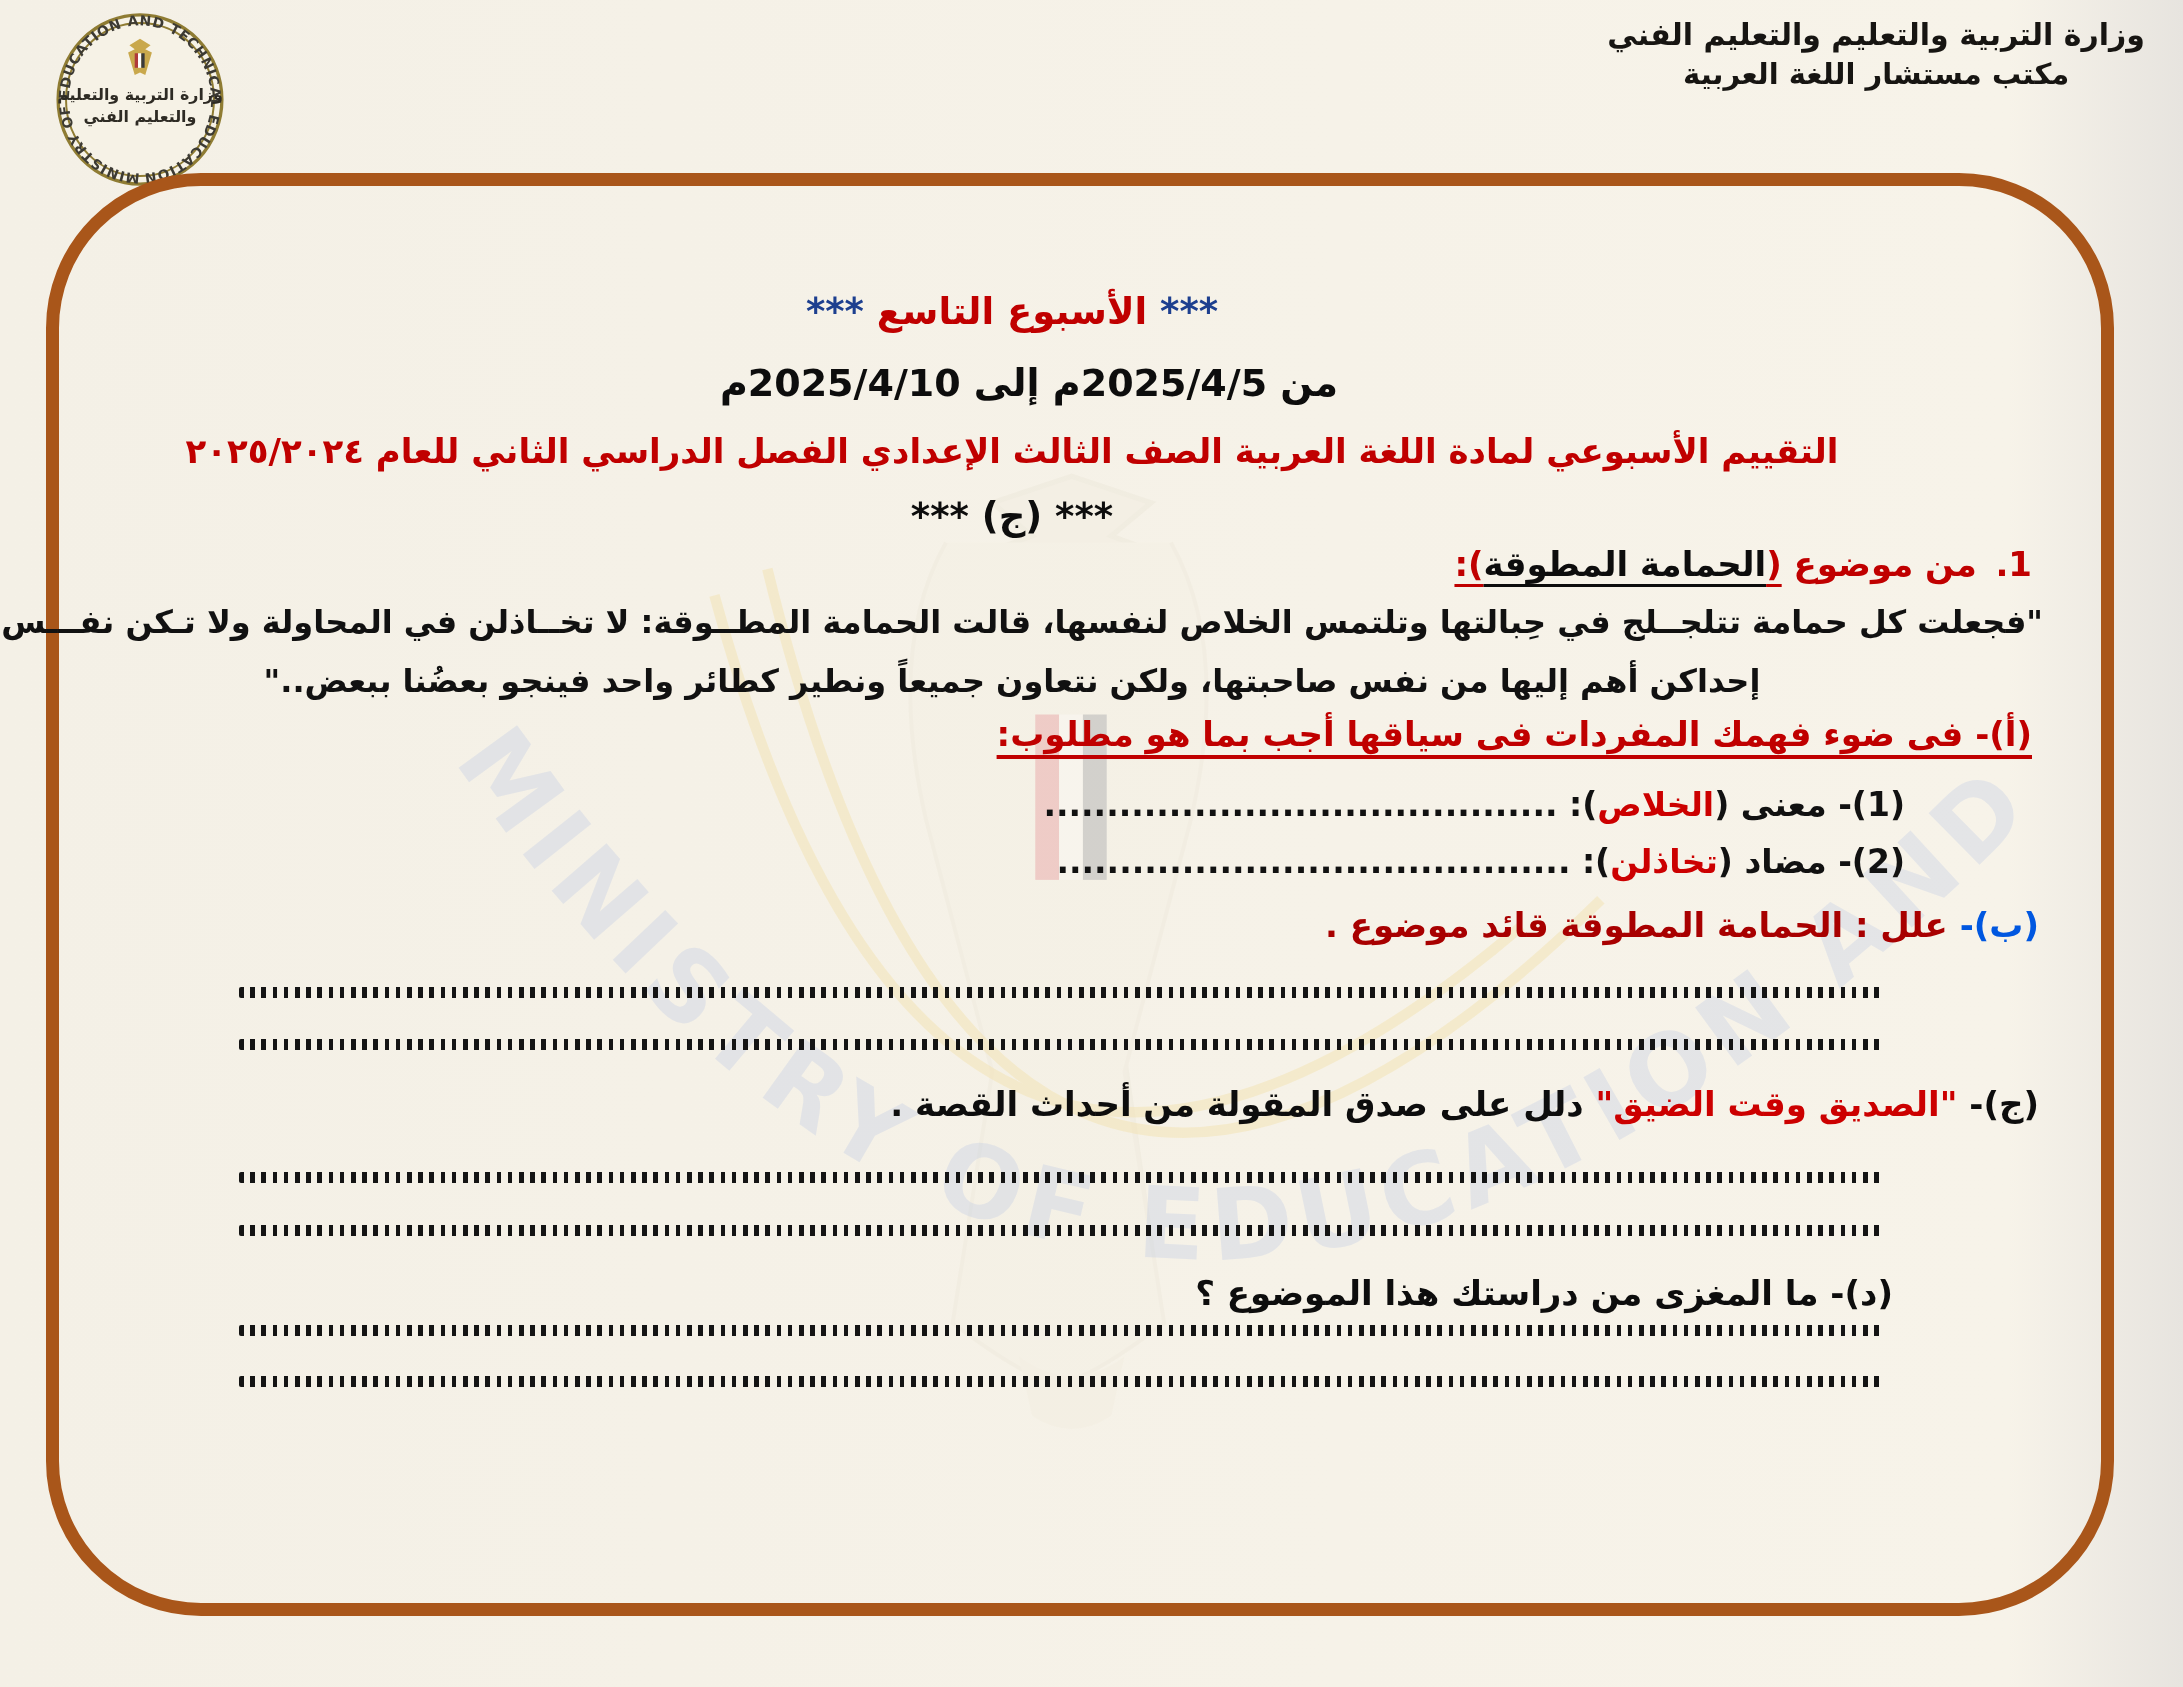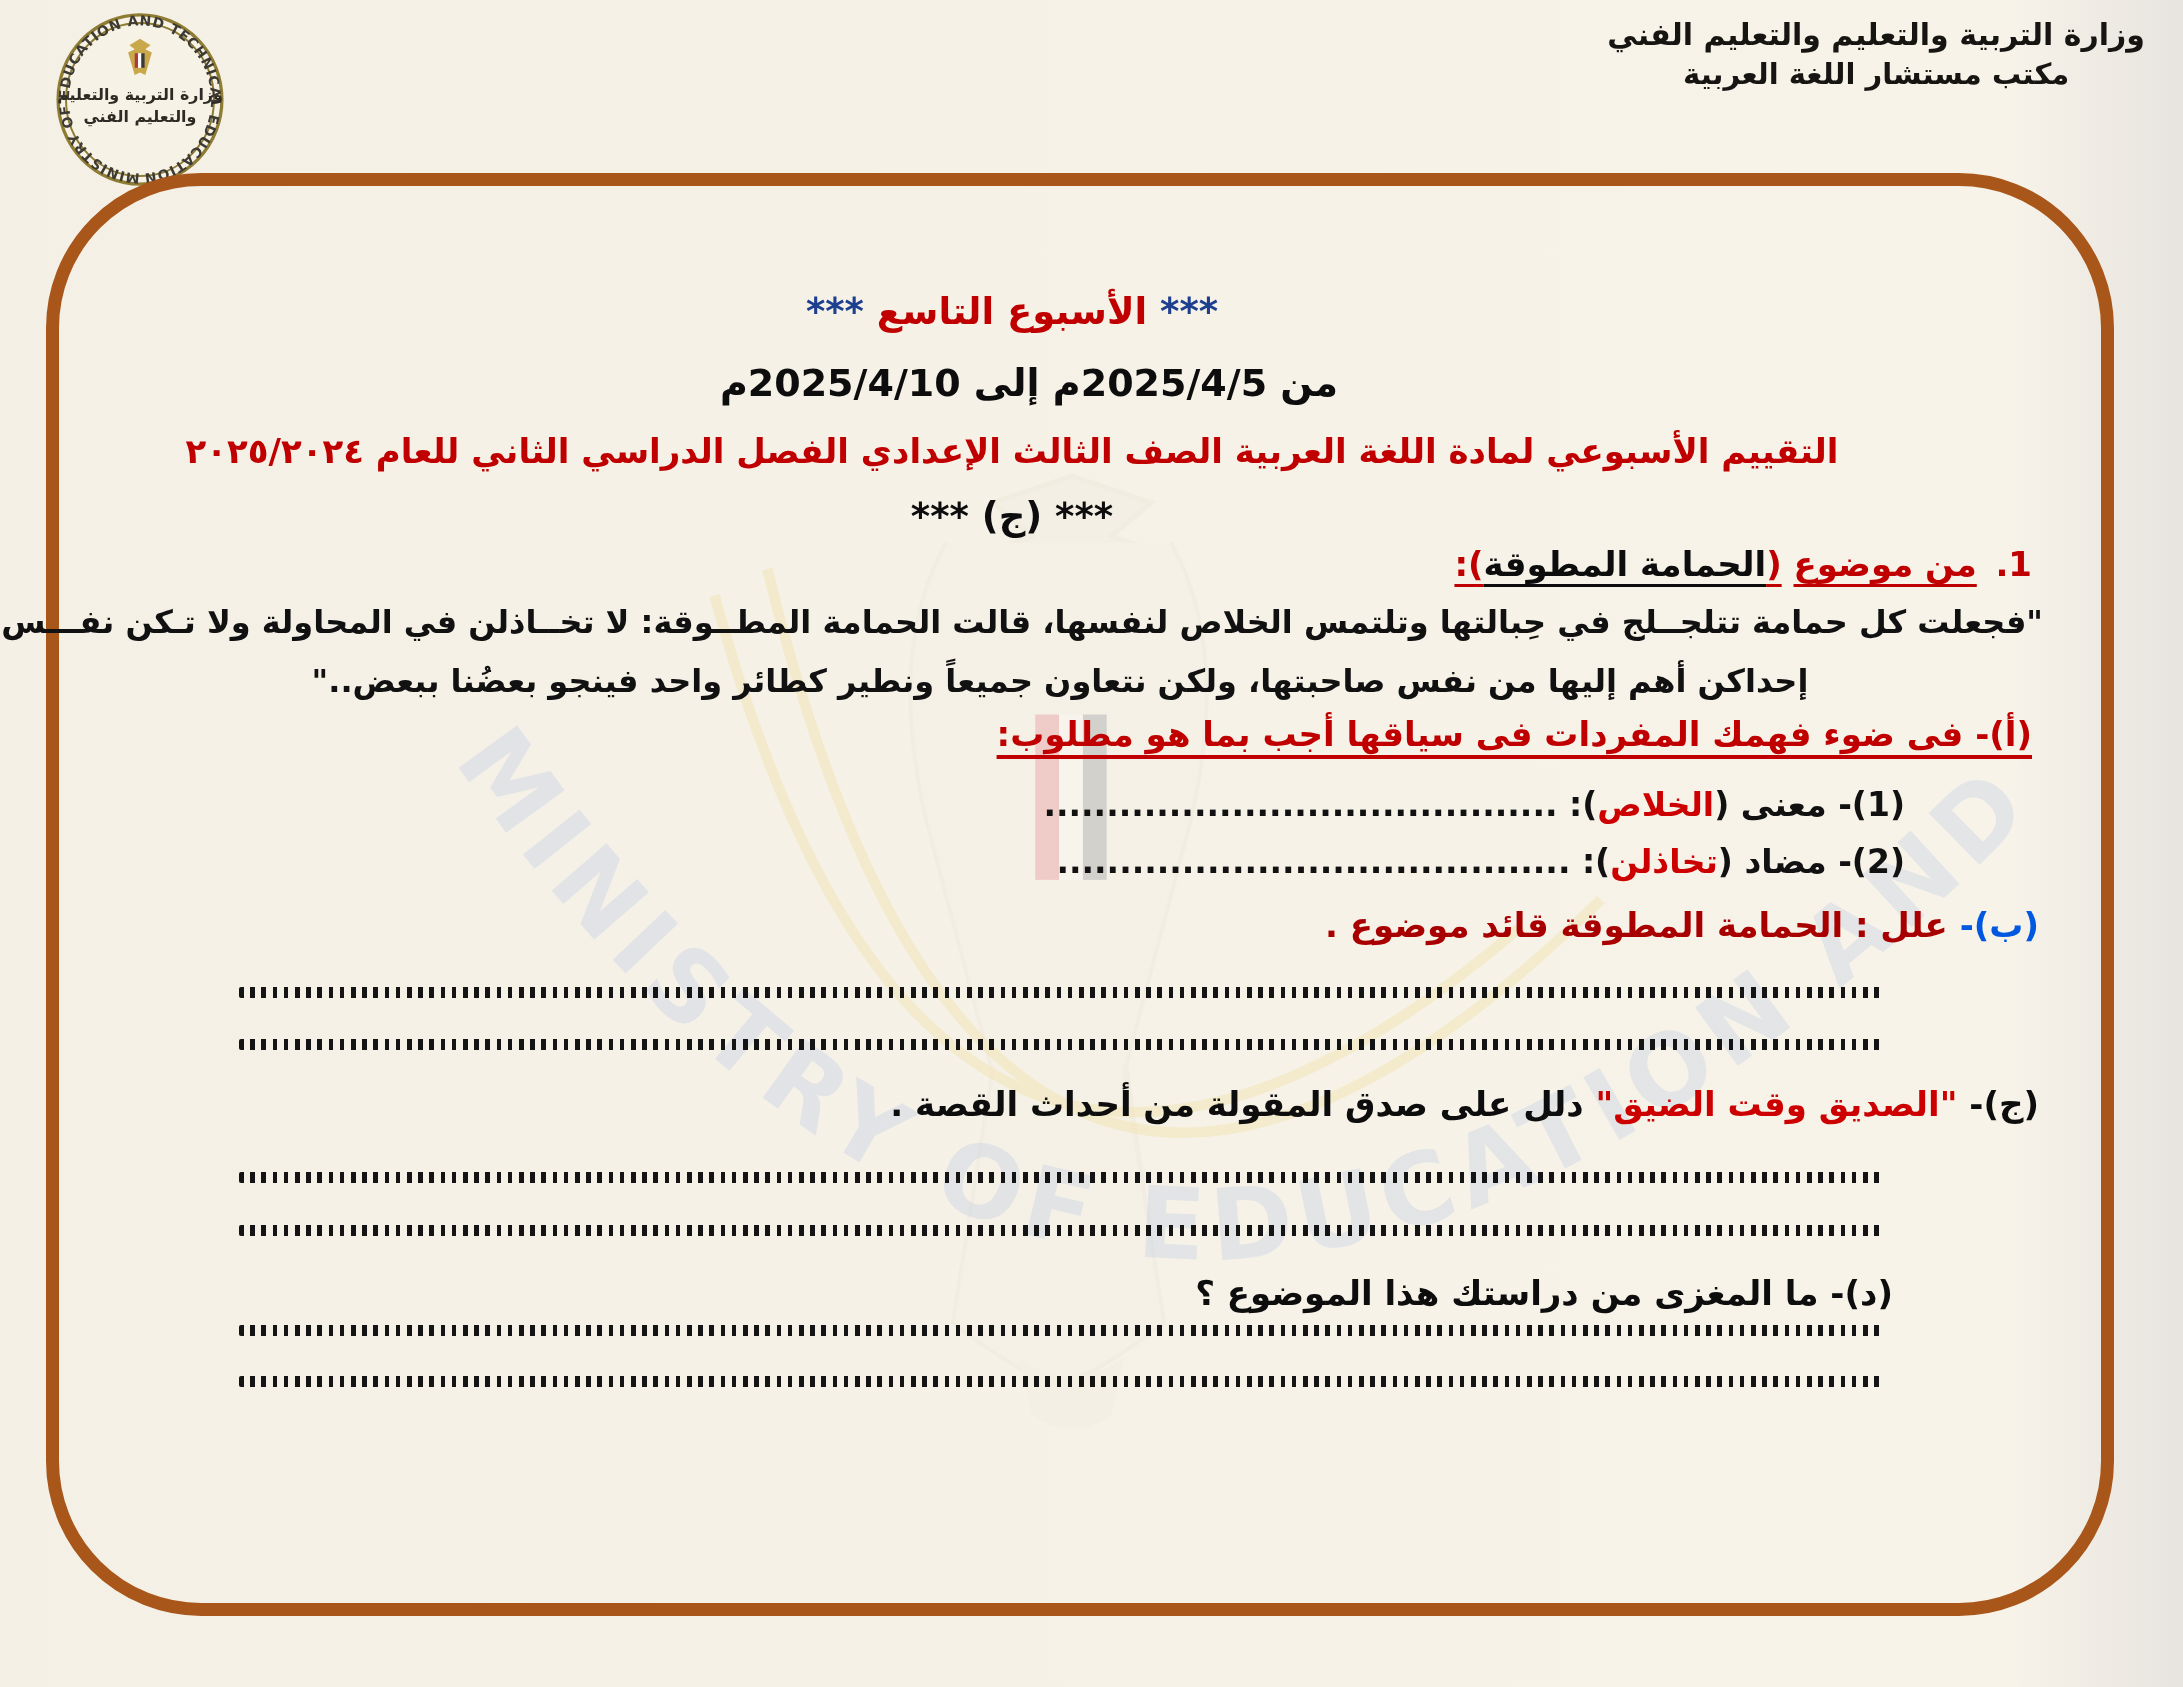--- a/index.html
+++ b/index.html
@@ -31,25 +31,25 @@
   
   .line{position:absolute;white-space:nowrap;direction:rtl;font-weight:bold;color:#111;}
   .center{left:0;width:2024px;text-align:center;}
   .t-week{top:290px;font-size:37px;color:#c00000;}
   .t-week .star{color:#1d3f8f;}
   .t-date{top:361px;font-size:38px;color:#0d0d0d;padding-left:17px;}
   .t-assess{top:431px;font-size:34px;color:#c00000;}
   .t-section{top:495px;font-size:37px;color:#0d0d0d;}
   .q1{top:544px;right:151px;font-size:34px;}
   .q1 .num{color:#c00000;}
-  .q1 .lead{color:#c00000;text-decoration:underline;text-decoration-color:#c00000;text-decoration-thickness:3.3px;text-underline-offset:8px;}
+  .q1 .lead{color:#c00000;text-decoration-color:#c00000;text-decoration-thickness:3.3px;text-underline-offset:8px;}
   .q1 .paren{color:#c00000;text-decoration:underline;text-decoration-thickness:3.3px;text-underline-offset:8px;}
   .q1 .topic{color:#0d0d0d;text-decoration:underline;text-decoration-color:#0d0d0d;text-decoration-thickness:3.3px;text-underline-offset:8px;}
   .passage1{top:603px;right:140px;font-size:32px;}
-  .passage2{top:662px;font-size:32px;margin-left:48px;}
+  .passage2{top:662px;font-size:32px;}
   .part-a{top:714px;right:151px;font-size:34px;color:#c00000;
     text-decoration:underline;text-decoration-thickness:4px;text-underline-offset:9.3px;}
   .vocab1{top:785px;right:278px;font-size:33px;}
   .vocab2{top:842px;right:278px;font-size:33px;}
   .vocab1 .w,.vocab2 .w{color:#cc0000;}
   .part-b{top:905px;right:144px;font-size:34px;color:#a80000;}
   .part-b .lbl{color:#0057e0;}
   .part-c{top:1084px;right:144px;font-size:34px;color:#0d0d0d;}
   .part-c .quote{color:#cc0000;}
   .part-d{top:1273px;right:290px;font-size:34px;color:#0d0d0d;}

